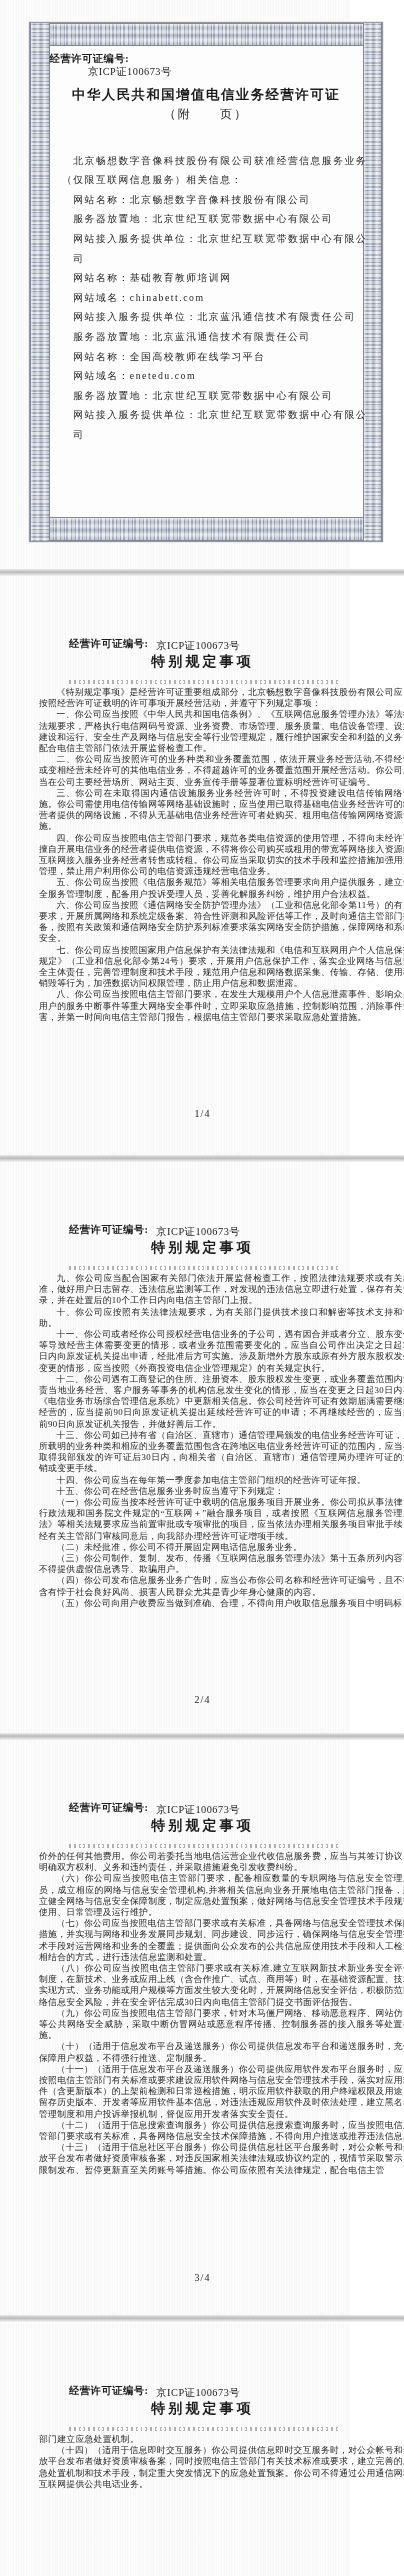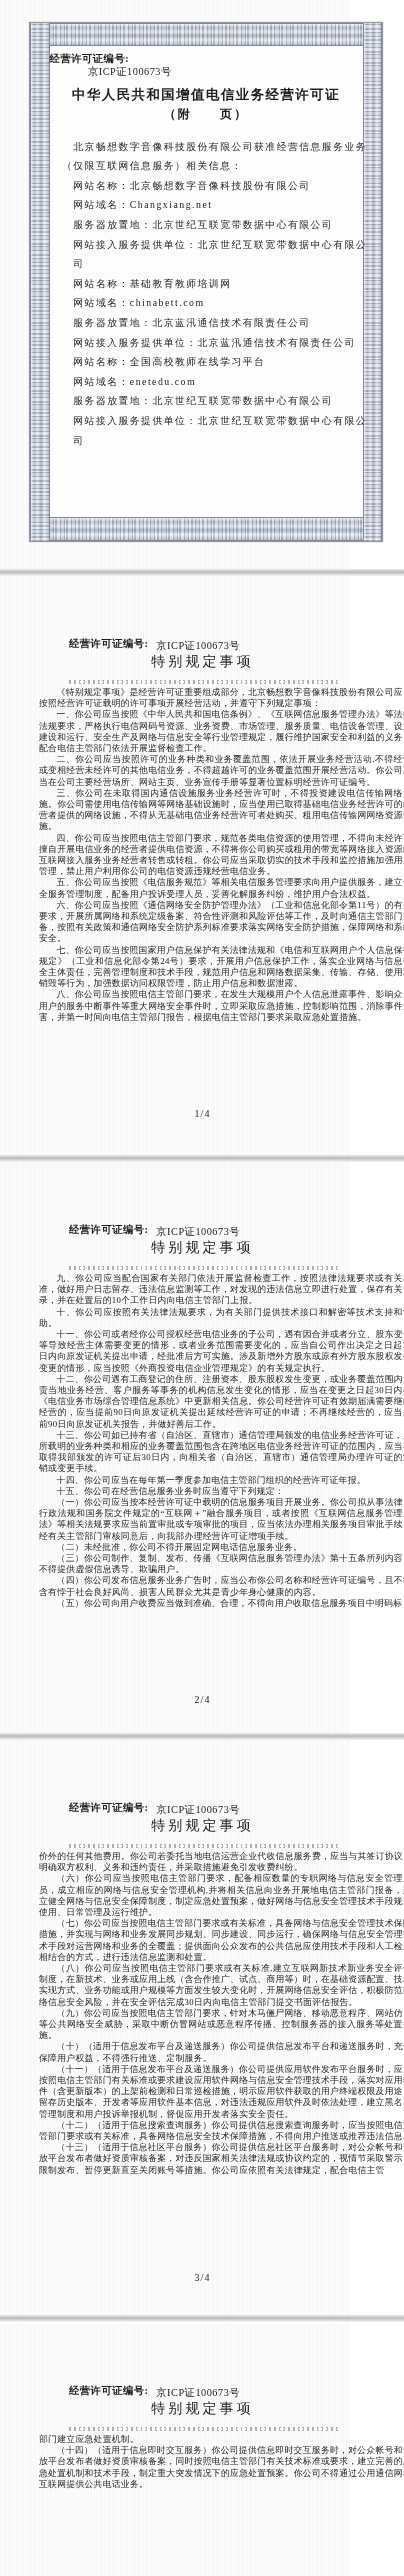--- a/index.html
+++ b/index.html
@@ -38,31 +38,31 @@
       linear-gradient(90deg, rgba(255,255,255,.65) 0%, rgba(120,130,150,.18) 18%, rgba(255,255,255,.45) 38%, rgba(110,120,142,.30) 55%, rgba(255,255,255,.5) 75%, rgba(120,130,150,.22) 100%),
       repeating-linear-gradient(0deg,#8d96a9 0 1px,#e6e9ee 1px 2.6px,#9aa3b5 2.6px 4.6px,#dfe3ea 4.6px 7.2px,#8d96a9 7.2px 8.2px,#ccd2dc 8.2px 11.3px);
   }
   .band.left { left:0; }
   .band.right { right:0; }
   .cert-hdr-label { position:absolute; left:19.6px; top:29px; font-size:10.3px; font-weight:600; letter-spacing:0.5px; }
   .cert-hdr-num   { position:absolute; left:58px; top:42px; font-size:10.3px; letter-spacing:0.5px; }
   .cert-title { position:absolute; left:18.5px; right:18.5px; top:59px; margin:4px; text-align:center;
                 font-size:13.4px; font-weight:700; letter-spacing:1.5px; }
   .cert-sub   { position:absolute; left:18.5px; right:18.5px; top:83px; text-align:center;
-                font-size:12px; font-weight:700; letter-spacing:2.1px; }
-  .cert-text  { position:absolute; left:32px; top:114px; width:305px;
+                font-size:12px; font-weight:400; letter-spacing:2.1px; }
+  .cert-text  { position:absolute; left:32px; top:128px; width:305px;
                 font-size:9.8px; line-height:19.6px; letter-spacing:1.5px; }
   .cert-intro { margin:0; text-indent:11.3px; }
   .cert-line  { margin:0 0 0 11.3px; }
   
   .hdr { position:absolute; left:69px; top:61px; font-size:10.3px; white-space:nowrap; }
   .hdr .lbl { font-weight:600; letter-spacing:0.5px; }
   .hdr .num { font-weight:400; margin-left:5.2px; letter-spacing:0.5px; position:relative; top:1.5px; }
   .page-title { position:absolute; left:0; width:405px; top:77px; margin:0; text-align:center;
-                font-size:14px; font-weight:400; letter-spacing:3.1px; }
+                font-size:14px; font-weight:700; letter-spacing:3.1px; }
   .zigzag { position:absolute; left:69px; top:104px; width:270px; height:4.1px; opacity:.9;
     background:
       repeating-linear-gradient(105deg, transparent 0 1px, #a9aea6 1px 2.1px, transparent 2.1px 4.6px),
       repeating-linear-gradient(75deg,  transparent 0 1px, #9fa49c 1px 2.1px, transparent 2.1px 4.6px);
   }
   .body { position:absolute; left:39px; top:111px; width:373px;
           font-size:8.8px; line-height:11.2px; letter-spacing:0.3px; text-align:justify; }
   .body p { margin:0; text-indent:2em; }
   .body p.cont { text-indent:0; }
   .pagenum { position:absolute; left:0; width:405px; top:532px; text-align:center;
@@ -79,27 +79,26 @@
     <div class="band v right"></div>
 
     <div class="cert-hdr-label">经营许可证编号:</div>
     <div class="cert-hdr-num">京ICP证100673号</div>
     <h1 class="cert-title">中华人民共和国增值电信业务经营许可证</h1>
     <div class="cert-sub">（附　　页）</div>
 
     <div class="cert-text">
       <p class="cert-intro">北京畅想数字音像科技股份有限公司获准经营信息服务业务（仅限互联网信息服务）相关信息：</p>
       <p class="cert-line">网站名称：北京畅想数字音像科技股份有限公司</p>
-      <p class="cert-line">网站域名：Changxiang.net</p>
       <p class="cert-line">服务器放置地：北京世纪互联宽带数据中心有限公司</p>
       <p class="cert-line">网站接入服务提供单位：北京世纪互联宽带数据中心有限公司</p>
       <p class="cert-line">网站名称：基础教育教师培训网</p>
       <p class="cert-line">网站域名：chinabett.com</p>
+      <p class="cert-line">网站接入服务提供单位：北京蓝汛通信技术有限责任公司</p>
       <p class="cert-line">服务器放置地：北京蓝汛通信技术有限责任公司</p>
-      <p class="cert-line">网站接入服务提供单位：北京蓝汛通信技术有限责任公司</p>
       <p class="cert-line">网站名称：全国高校教师在线学习平台</p>
       <p class="cert-line">网站域名：enetedu.com</p>
       <p class="cert-line">服务器放置地：北京世纪互联宽带数据中心有限公司</p>
       <p class="cert-line">网站接入服务提供单位：北京世纪互联宽带数据中心有限公司</p>
     </div>
   </div>
 </div>
 
 <div class="divider" style="top:569px;"></div>
 

